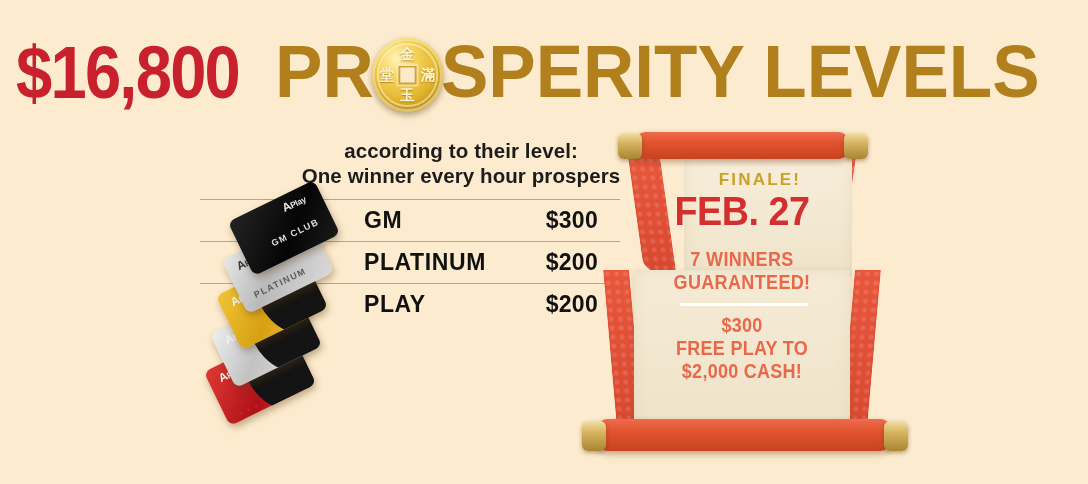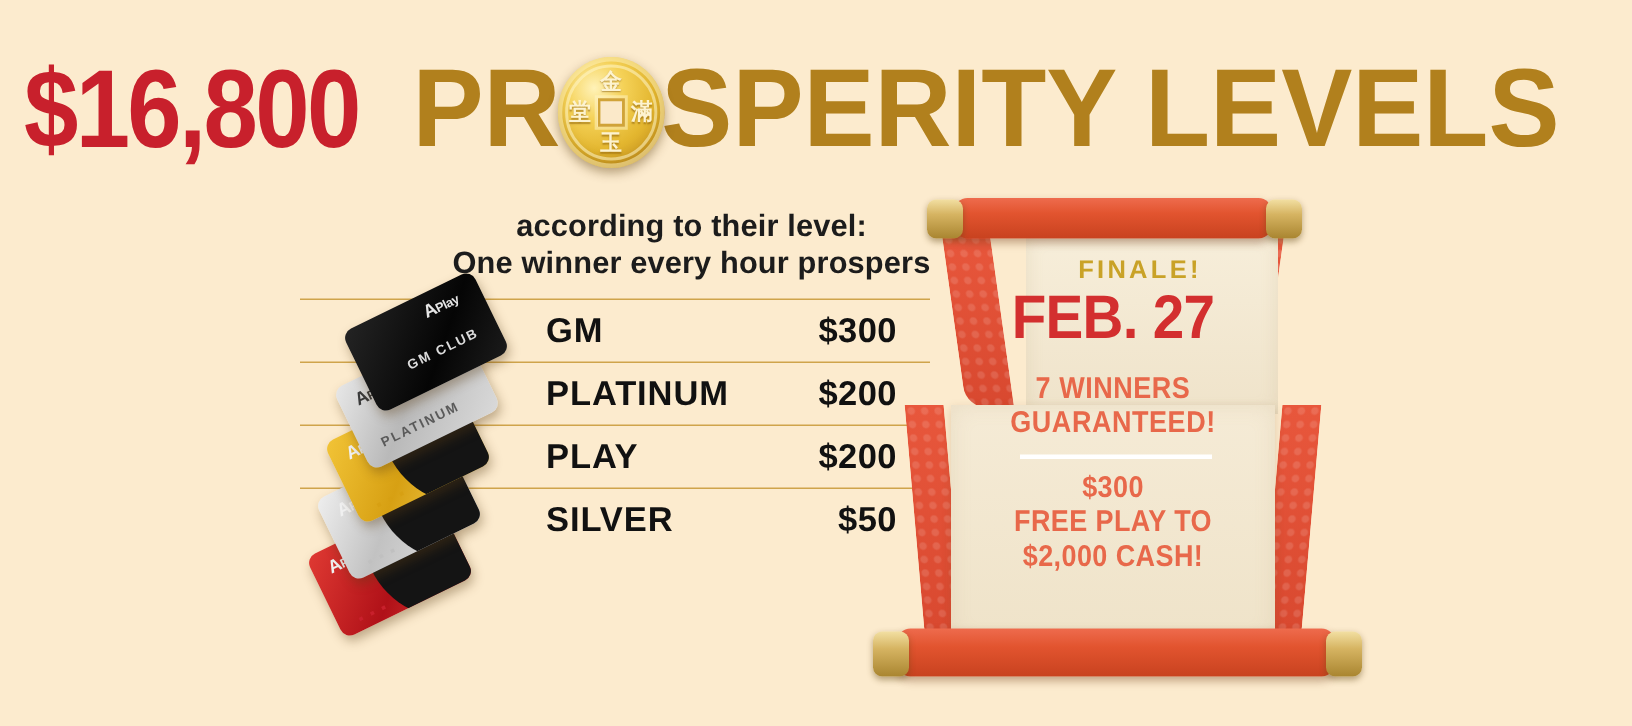--- a/index.html
+++ b/index.html
@@ -225,24 +225,20 @@
       <span class="tier-amt">$300</span>
     </div>
     <div class="tier-row">
       <span class="tier-name">PLATINUM</span>
       <span class="tier-amt">$200</span>
     </div>
     <div class="tier-row">
       <span class="tier-name">PLAY</span>
       <span class="tier-amt">$200</span>
     </div>
-    <div class="tier-row">
-      <span class="tier-name">SILVER</span>
-      <span class="tier-amt">$50</span>
-    </div>
   </div>
 
   <div class="cards">
 
     <div class="card c-red" style="left:6px;top:152px;z-index:1">
       <div class="swoosh"></div>
       <div class="suit" style="color:#111;background:#E8E8E8;">♥</div>
       <div class="logo" style="color:#F0F0F0"><span class="big">A</span><span>Play</span></div>
       <div class="dots" style="color:#C8202C">■ ■ ■</div>
     </div>

